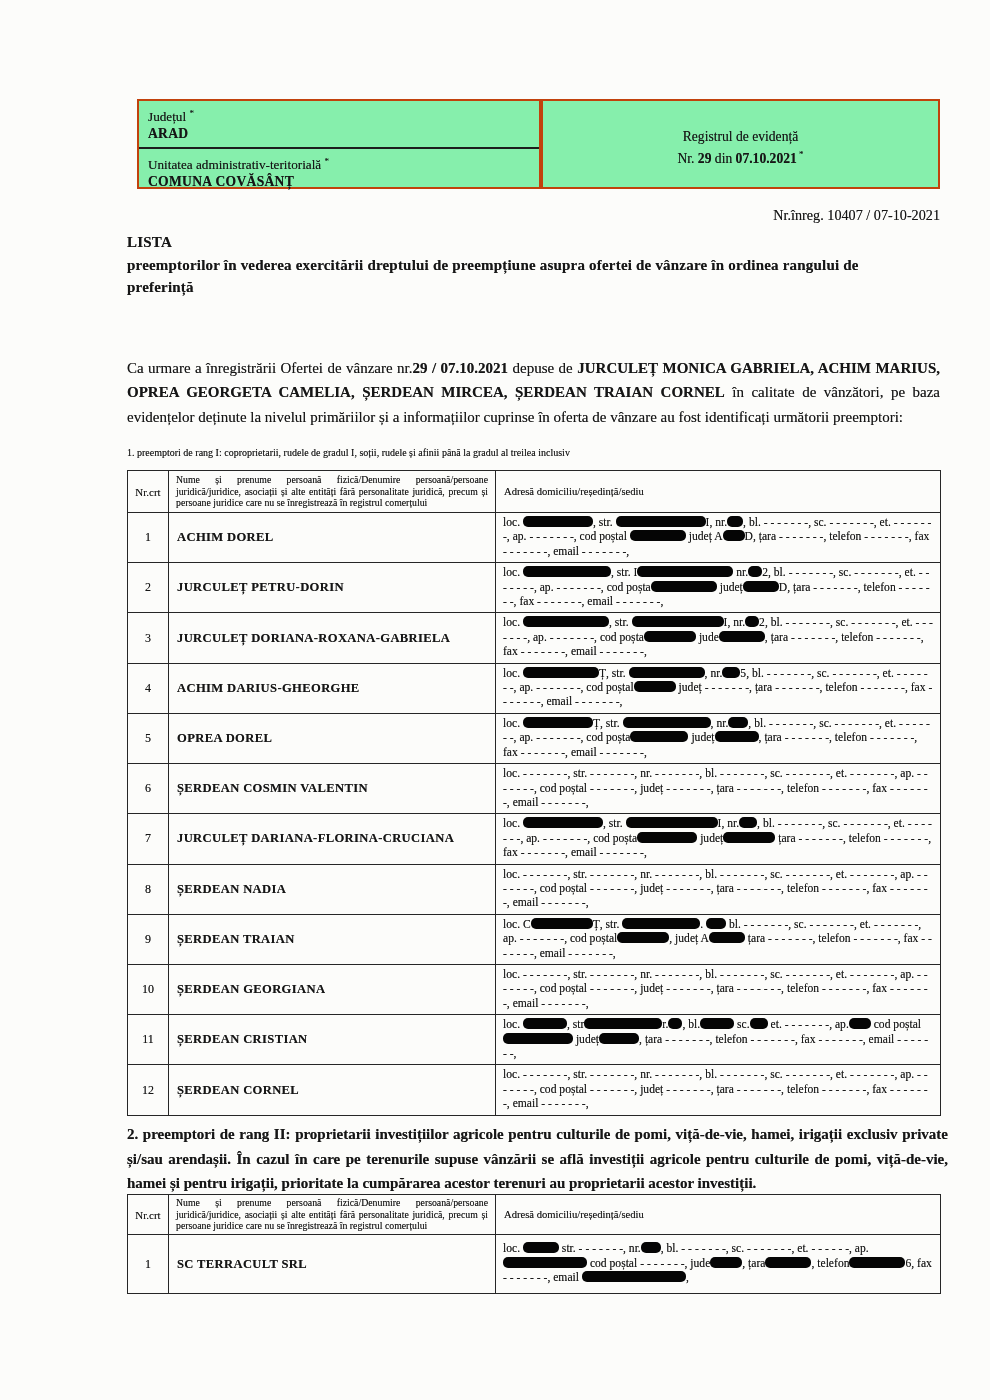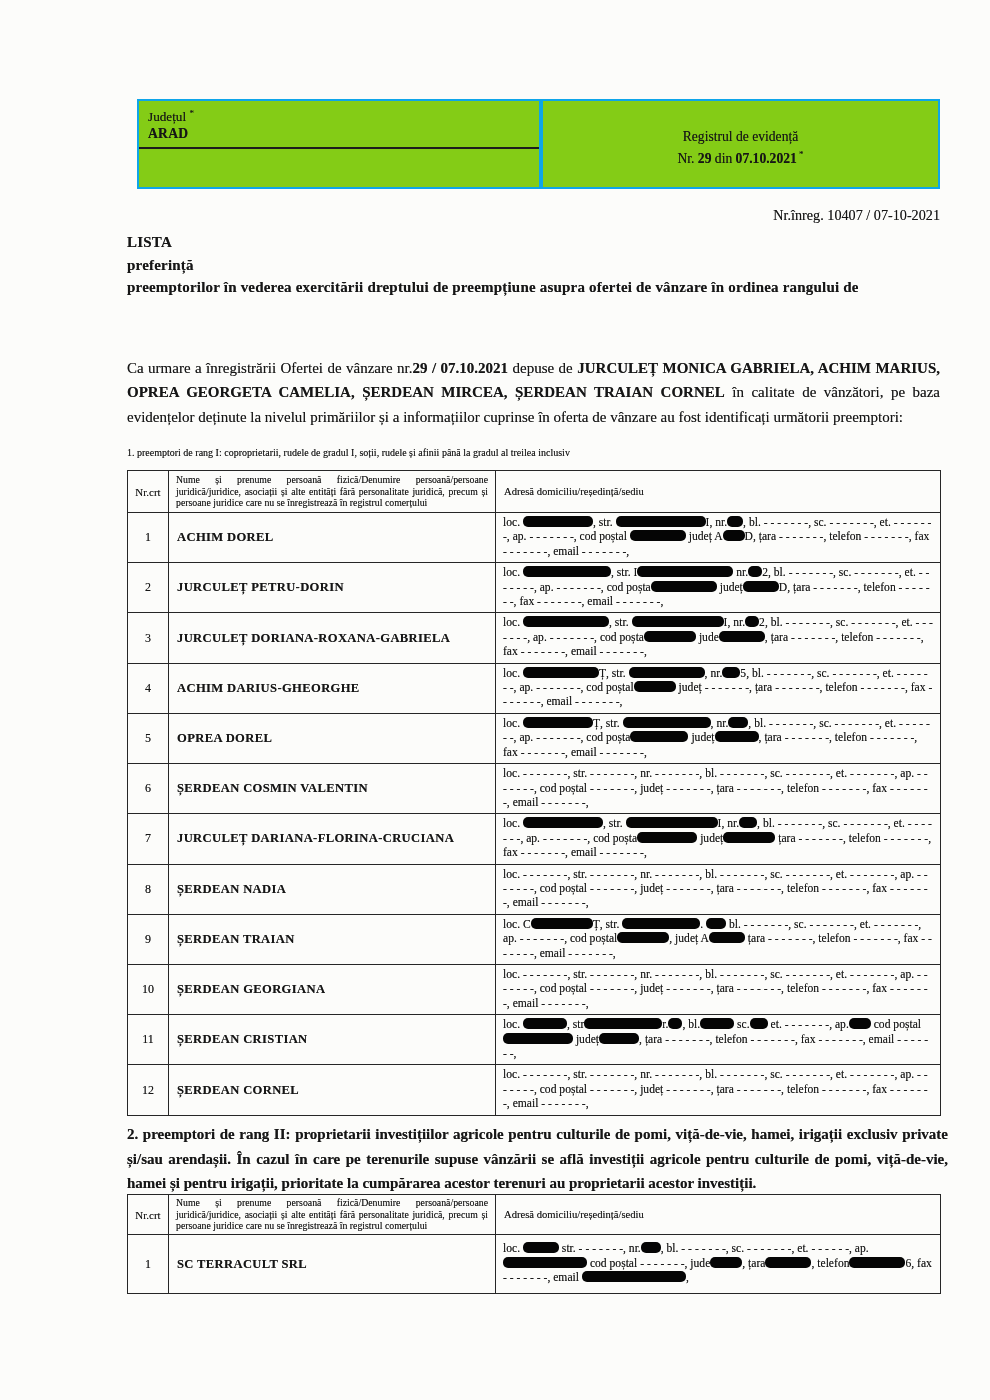--- a/index.html
+++ b/index.html
@@ -4,21 +4,21 @@
 <style>
   html,body{margin:0;padding:0;background:#e8e8e8;}
   .page{
     position:relative;width:990px;height:1400px;margin:0 auto;
     background:#fcfcfa;overflow:hidden;color:#161616;
     font-family:"Liberation Serif", serif;
     text-shadow:0 0 .4px rgba(20,20,20,.55);
   }
   .abs{position:absolute;}
   
-  .hdr-box{border:2px solid #0ea5e9;box-sizing:border-box;background:#84cc16;}
+  .hdr-box{border:2px solid #c2410c;box-sizing:border-box;background:#86efac;}
   .hdr-cell{padding:4px 9px 2px 9px;box-sizing:border-box;}
   .hdr-cell.first{border-bottom:2px solid #1d1d1d;height:48px;}
   .hdr-label{font-size:13.2px;line-height:16px;}
   .hdr-value{font-size:13.6px;font-weight:bold;letter-spacing:.3px;line-height:17px;}
   .registry{box-sizing:border-box;text-align:center;padding-top:27px;font-size:13.6px;line-height:17.5px;}
   sup{font-size:9px;}
   .regline{font-size:14.2px;}
   
   .title{width:813px;font-weight:bold;font-size:15px;line-height:22.5px;letter-spacing:.2px;}
   .para{width:813px;font-size:15px;text-align:justify;}
@@ -41,33 +41,37 @@
 </head>
 <body>
 
 <div class="page">
 
   <div class="abs hdr-box" style="left:137px;top:99px;width:404px;height:90px;">
     <div class="hdr-cell first">
       <div class="hdr-label">Județul <sup>*</sup></div>
       <div class="hdr-value">ARAD</div>
     </div>
+    <div class="hdr-cell">
+      <div class="hdr-label">Unitatea administrativ-teritorială <sup>*</sup></div>
+      <div class="hdr-value">COMUNA COVĂSÂNȚ</div>
+    </div>
   </div>
 
   <div class="abs hdr-box registry" style="left:541px;top:99px;width:399px;height:90px;">
     <div>Registrul de evidență</div>
     <div>Nr. <b>29</b> din <b>07.10.2021</b><sup> *</sup></div>
   </div>
 
   <div class="abs regline" style="right:50px;top:207px;">Nr.înreg. 10407 / 07-10-2021</div>
 
   <div class="abs title" style="left:127px;top:231px;">
     <div>LISTA</div>
+    <div>preemptorilor în vederea exercitării dreptului de preempțiune asupra ofertei de vânzare în ordinea rangului de</div>
     <div>preferință</div>
-    <div>preemptorilor în vederea exercitării dreptului de preempțiune asupra ofertei de vânzare în ordinea rangului de</div>
   </div>
 
   <div id="intro" class="abs para" style="left:127px;top:356px;">Ca urmare a înregistrării Ofertei de vânzare nr.<b>29 / 07.10.2021</b> depuse de <b>JURCULEȚ MONICA GABRIELA, ACHIM MARIUS, OPREA GEORGETA CAMELIA, ȘERDEAN MIRCEA, ȘERDEAN TRAIAN CORNEL</b> în calitate de vânzători, pe baza evidențelor deținute la nivelul primăriilor și a informațiilor cuprinse în oferta de vânzare au fost identificați următorii preemptori:</div>
 
   <div class="abs rankline" style="left:127px;top:447px;width:813px;">1. preemptori de rang I: coproprietarii, rudele de gradul I, soții, rudele și afinii până la gradul al treilea inclusiv</div>
 
   <table class="abs" style="left:127px;top:470px;">
     <colgroup>
         <col style="width:41px">
         <col style="width:327px">

